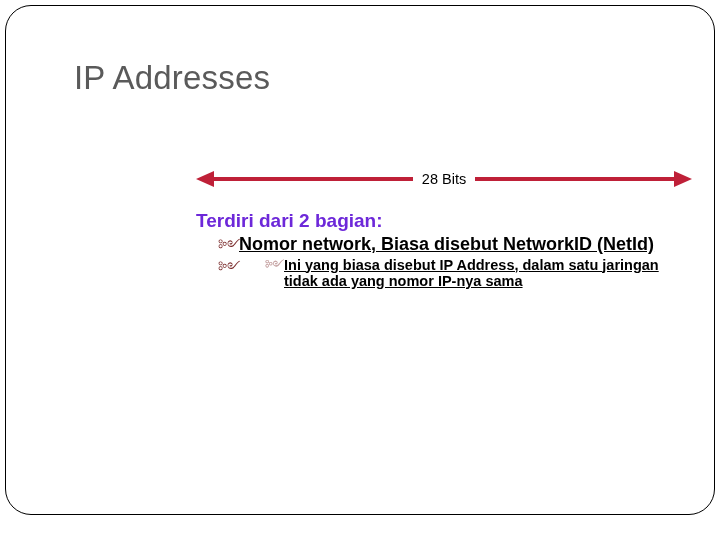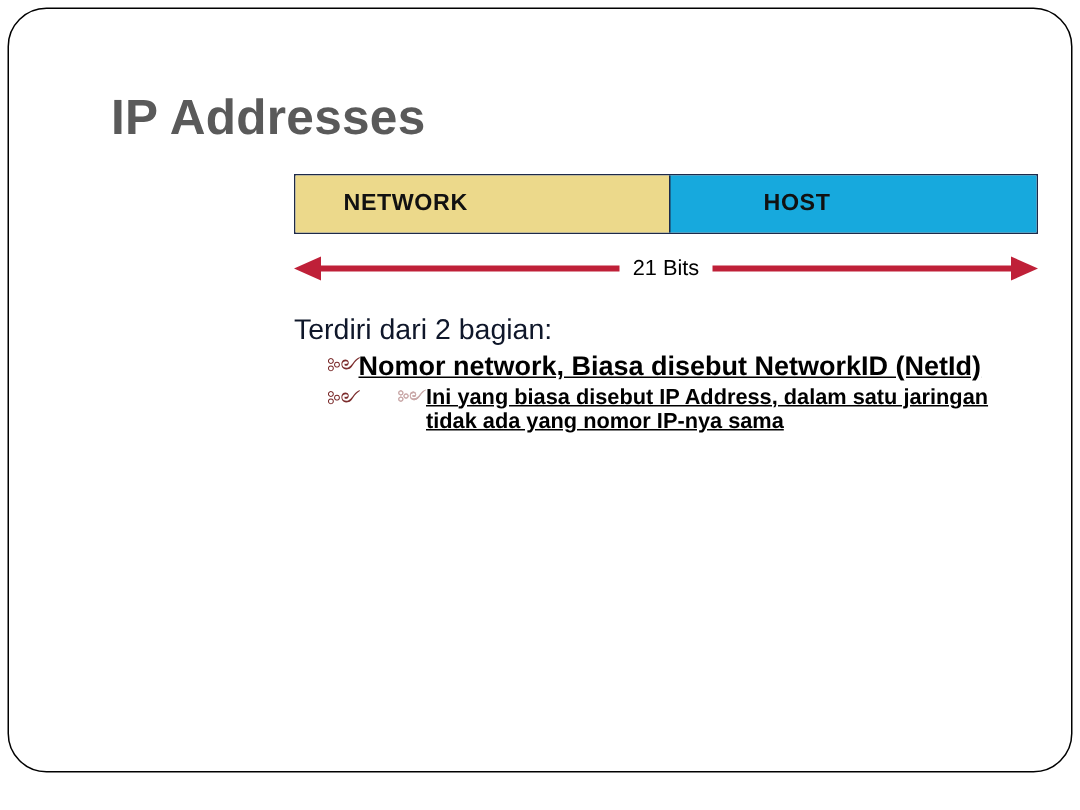--- a/index.html
+++ b/index.html
@@ -39,21 +39,21 @@
   }
 
   
   #title {
     position: absolute;
     left: 74px;
     top: 58px;
     width: 560px;
     font-size: 33px;
     line-height: 40px;
-    font-weight: 700;
+    font-weight: 400;
     color: #5a5a5a;
     letter-spacing: 0.2px;
     white-space: nowrap;
   }
 
   
   #diagram {
     position: absolute;
     left: 196px;
     top: 116px;
@@ -141,22 +141,22 @@
   #body {
     position: absolute;
     left: 196px;
     top: 209px;
     width: 492px;
   }
 
   #lead {
     font-size: 19px;
     line-height: 24px;
-    font-weight: 400;
-    color: #0f172a;
+    font-weight: 700;
+    color: #6d28d9;
     margin: 0 0 2px 0;
   }
 
   ul.level1 {
     list-style: none;
     margin: 0;
     padding: 0 0 0 22px;
   }
   ul.level2 {
     list-style: none;
@@ -207,35 +207,27 @@
 <body>
 
 <div id="slide">
 
   <div id="slide-frame"></div>
 
   <div id="title">IP Addresses</div>
 
   <div id="diagram">
 
-    <div id="bitbar">
-      <div id="seg-network" class="bitseg">
-        <span class="bitseg-label">NETWORK</span>
-      </div>
-      <div id="seg-host" class="bitseg">
-        <span class="bitseg-label">HOST</span>
-      </div>
-    </div>
 
     <div id="bitmeasure">
       <div class="arrow-wrap">
         <span class="arrow-head left"></span>
         <span class="arrow-line"></span>
       </div>
-      <span id="bits-label">21 Bits</span>
+      <span id="bits-label">28 Bits</span>
       <div class="arrow-wrap">
         <span class="arrow-line"></span>
         <span class="arrow-head right"></span>
       </div>
     </div>
 
   </div>
 
   <div id="body">
 

